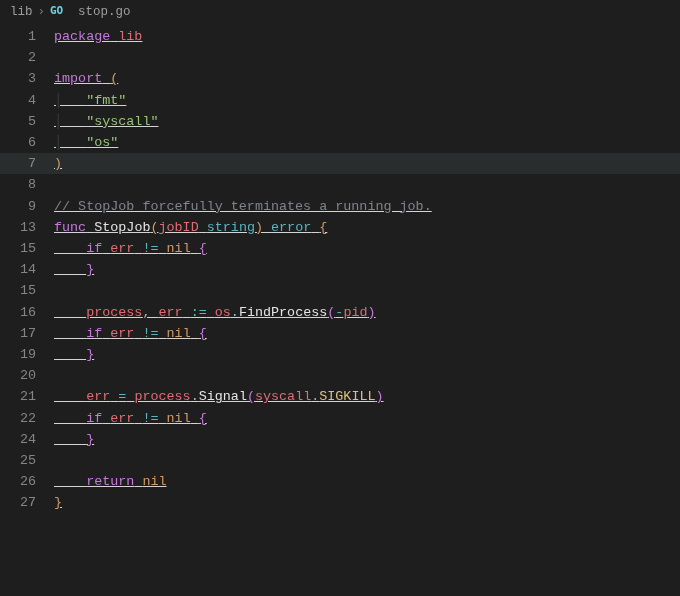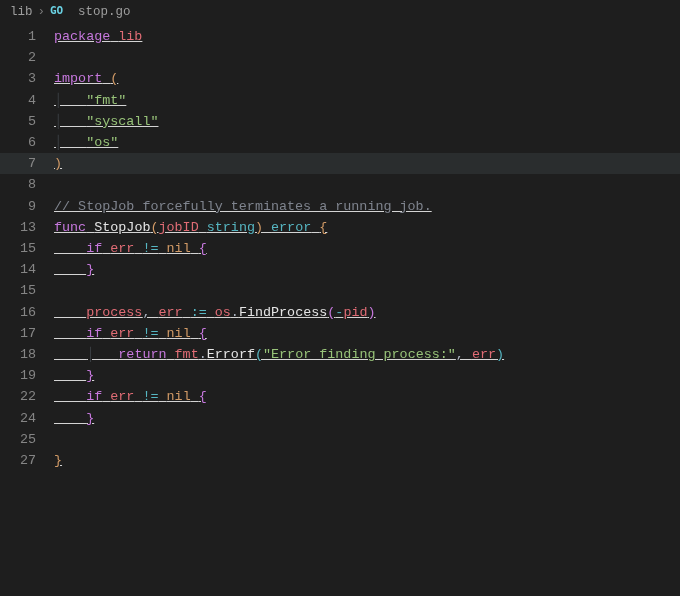--- a/index.html
+++ b/index.html
@@ -102,29 +102,31 @@
 
 
   <div class="line"><div class="gutter">14</div><div class="code">    <span class="brk2">}</span></div></div>
 
   <div class="line"><div class="gutter">15</div><div class="code"></div></div>
 
   <div class="line"><div class="gutter">16</div><div class="code">    <span class="ident">process</span><span class="punc">, </span><span class="ident">err</span> <span class="op">:=</span> <span class="ident">os</span><span class="punc">.</span><span class="fn">FindProcess</span><span class="brk2">(</span><span class="op">-</span><span class="ident">pid</span><span class="brk2">)</span></div></div>
 
   <div class="line"><div class="gutter">17</div><div class="code">    <span class="kw">if</span> <span class="ident">err</span> <span class="op">!=</span> <span class="num">nil</span> <span class="brk2">{</span></div></div>
 
-  <div class="line"><div class="gutter">18</div><div class="code">    <span class="guide">│   </span><span class="kw">return</span> <span class="ident">fmt</span><span class="punc">.</span><span class="fn">Errorf</span><span class="brk3">(</span><span class="str">"Error finding process:"</span><span class="punc">, </span><span class="ident">err</span><span class="brk3">)</span></div></div>
 
   <div class="line"><div class="gutter">19</div><div class="code">    <span class="brk2">}</span></div></div>
 
+  <div class="line"><div class="gutter">20</div><div class="code"></div></div>
 
+  <div class="line"><div class="gutter">21</div><div class="code">    <span class="ident">err</span> <span class="op">=</span> <span class="ident">process</span><span class="punc">.</span><span class="fn">Signal</span><span class="brk2">(</span><span class="ident">syscall</span><span class="punc">.</span><span class="prop">SIGKILL</span><span class="brk2">)</span></div></div>
 
   <div class="line"><div class="gutter">22</div><div class="code">    <span class="kw">if</span> <span class="ident">err</span> <span class="op">!=</span> <span class="num">nil</span> <span class="brk2">{</span></div></div>
 
 
   <div class="line"><div class="gutter">24</div><div class="code">    <span class="brk2">}</span></div></div>
 
   <div class="line"><div class="gutter">25</div><div class="code"></div></div>
 
+  <div class="line"><div class="gutter">26</div><div class="code">    <span class="kw">return</span> <span class="num">nil</span></div></div>
 
   <div class="line"><div class="gutter">27</div><div class="code"><span class="brk1">}</span></div></div>
 
 </div>
 
 </body></html>

